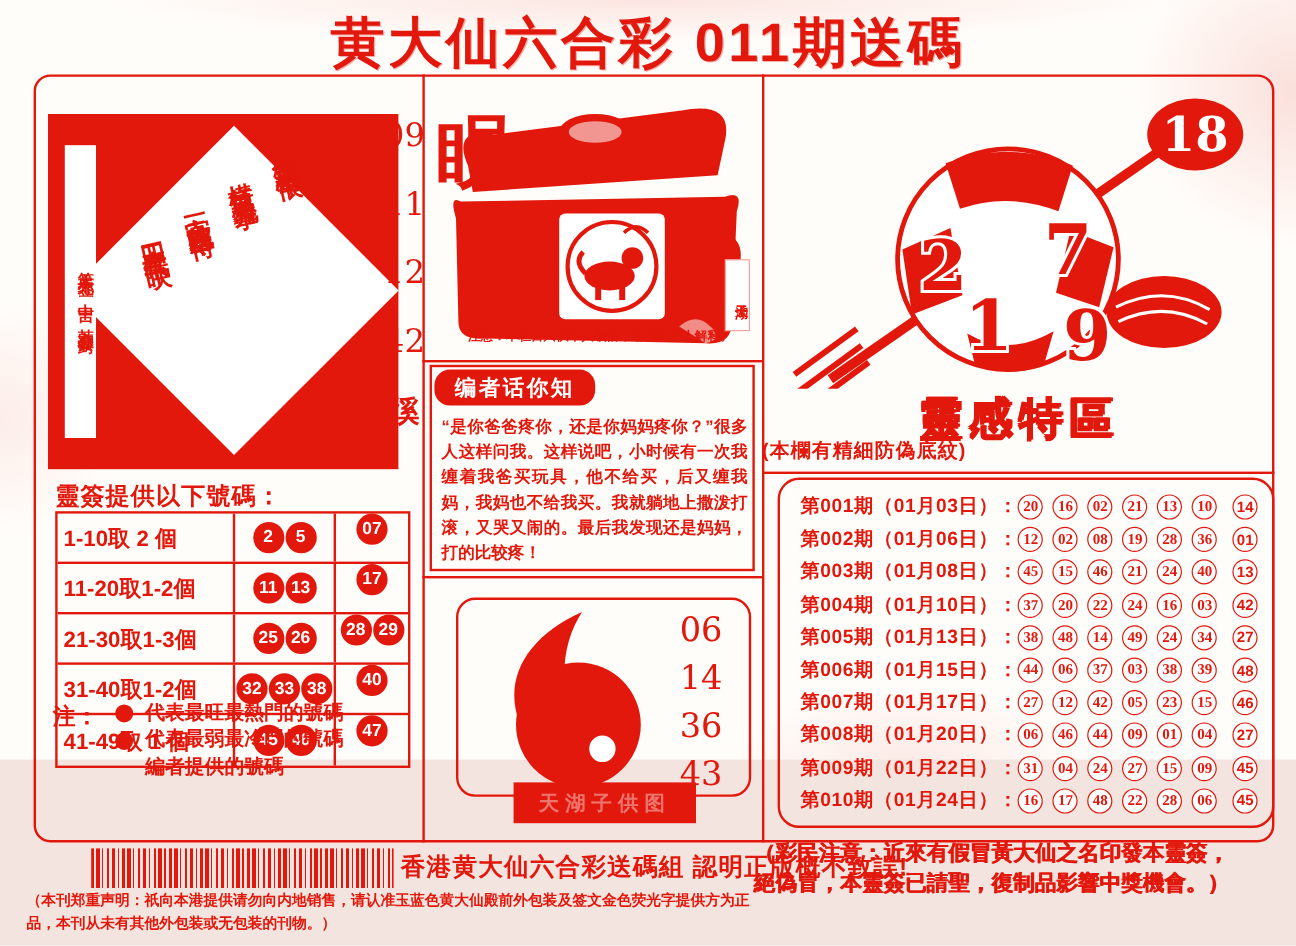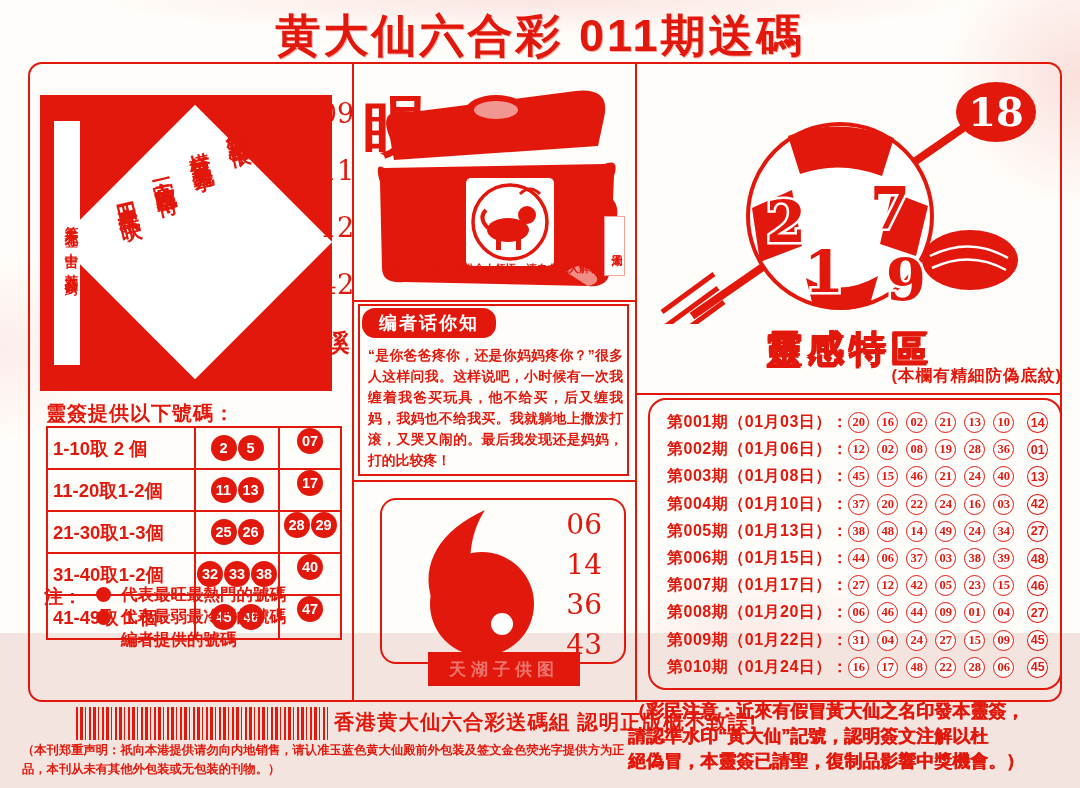--- a/index.html
+++ b/index.html
@@ -29,36 +29,36 @@
   .poem-col{writing-mode:vertical-rl;text-orientation:upright;font-size:21px;font-weight:900;letter-spacing:3px;color:var(--red);}
   .poem .poem-col:nth-child(2){margin-top:16px;} .poem .poem-col:nth-child(3){margin-top:32px;} .poem .poem-col:nth-child(4){margin-top:48px;}
   
   .sidenums{left:318px;top:98px;width:38px;text-align:center;}
   .sidenums .n{font-family:"DejaVu Serif",serif;font-size:27px;color:var(--red);margin-bottom:26px;}
   .sidenums .c{font-size:25px;font-weight:700;color:var(--red);}
   
   .bigchar{left:364px;top:82px;font-size:66px;font-weight:900;color:var(--red);font-family:"DejaVu Serif",serif;}
   .artist{left:604px;top:216px;width:21px;height:60px;background:#fff;color:var(--red);writing-mode:vertical-rl;text-orientation:upright;
      font-size:11px;font-weight:700;text-align:center;border:1px solid rgba(226,24,12,.4);}
-  .caption{left:390px;top:262px;width:244px;font-size:10.5px;font-weight:900;color:var(--red);}
+  .caption{left:390px;top:273px;width:244px;font-size:10.5px;font-weight:900;color:var(--red);}
   
   .notebox{left:358px;top:304px;width:271px;height:172px;border:2px solid var(--red);}
   .notetab{position:absolute;left:2px;top:2px;width:134px;height:30px;background:var(--red);color:#fff;
      font-size:18px;font-weight:900;display:flex;align-items:center;justify-content:center;letter-spacing:2px;border-radius:13px;}
   .notebody{position:absolute;left:8px;top:40px;width:255px;font-size:13.8px;font-weight:700;line-height:1.52;color:var(--red);text-align:justify;}
   
   .yybox{left:380px;top:498px;width:246px;height:166px;border:2.5px solid var(--red);border-radius:16px;}
   .yynums{position:absolute;right:22px;top:8px;text-align:left;}
   .yynums .n{font-family:"DejaVu Serif",serif;font-size:28px;color:var(--red);margin-bottom:7px;}
   .yybanner{left:428px;top:652px;width:152px;height:34px;background:var(--red);display:flex;align-items:center;justify-content:center;}
   .yybanner span{color:#ffffff;opacity:.4;font-size:17px;font-weight:700;letter-spacing:5px;}
   
   .sz-title{left:635px;width:427px;top:324px;text-align:center;font-size:37px;font-weight:900;letter-spacing:5px;color:var(--red);
      text-shadow:1.5px 0 0 var(--red),0 1.5px 0 var(--red);}
-  .sz-sub{left:635px;width:427px;top:365px;text-align:right;font-size:16.5px;font-weight:900;color:var(--red);letter-spacing:1px;}
+  .sz-sub{left:635px;width:427px;top:365px;text-align:left;font-size:16.5px;font-weight:900;color:var(--red);letter-spacing:1px;}
   
   .histbox{left:648px;top:398px;width:414px;height:292px;border:2.5px solid var(--red);border-radius:18px;padding:9px 12px 0 14px;text-align:right;}
   .hrow{display:flex;align-items:center;height:27.2px;}
   .hlabel{width:188px;font-size:16px;font-weight:900;color:var(--red);letter-spacing:.5px;white-space:nowrap;}
   .hballs{display:flex;gap:8px;font-family:Liberation Serif, serif;}
   .ball{width:21px;height:21px;border:1.7px solid var(--red);border-radius:50%;display:flex;align-items:center;justify-content:center;
      font-size:12.5px;font-weight:900;color:var(--red);background:#fff;}
   .ball.special{margin-left:13px;}
   
   .tbl-header{left:46px;top:400px;font-size:20px;font-weight:900;letter-spacing:1px;color:var(--red);}
@@ -408,17 +408,16 @@
       </div>
     </div>
   </div>
 
   <div class="abs barcode"></div>
   <div class="abs slogan">香港黄大仙六合彩送碼組 認明正版概不致誤!</div>
   <div class="abs smallnote">（本刊郑重声明：祇向本港提供请勿向内地销售，请认准玉蓝色黄大仙殿前外包装及签文金色荧光字提供方为正品，本刊从未有其他外包装或无包装的刊物。）</div>
   <div class="abs notice">
 
   <div>（彩民注意：近來有假冒黃大仙之名印發本靈簽，</div>
-      <div>請認準水印“黃大仙”記號，認明簽文注解以杜</div>
       <div>絕偽冒，本靈簽已請聖，復制品影響中獎機會。）</div>
     </div>
 
 </div>
 
 </body></html>

